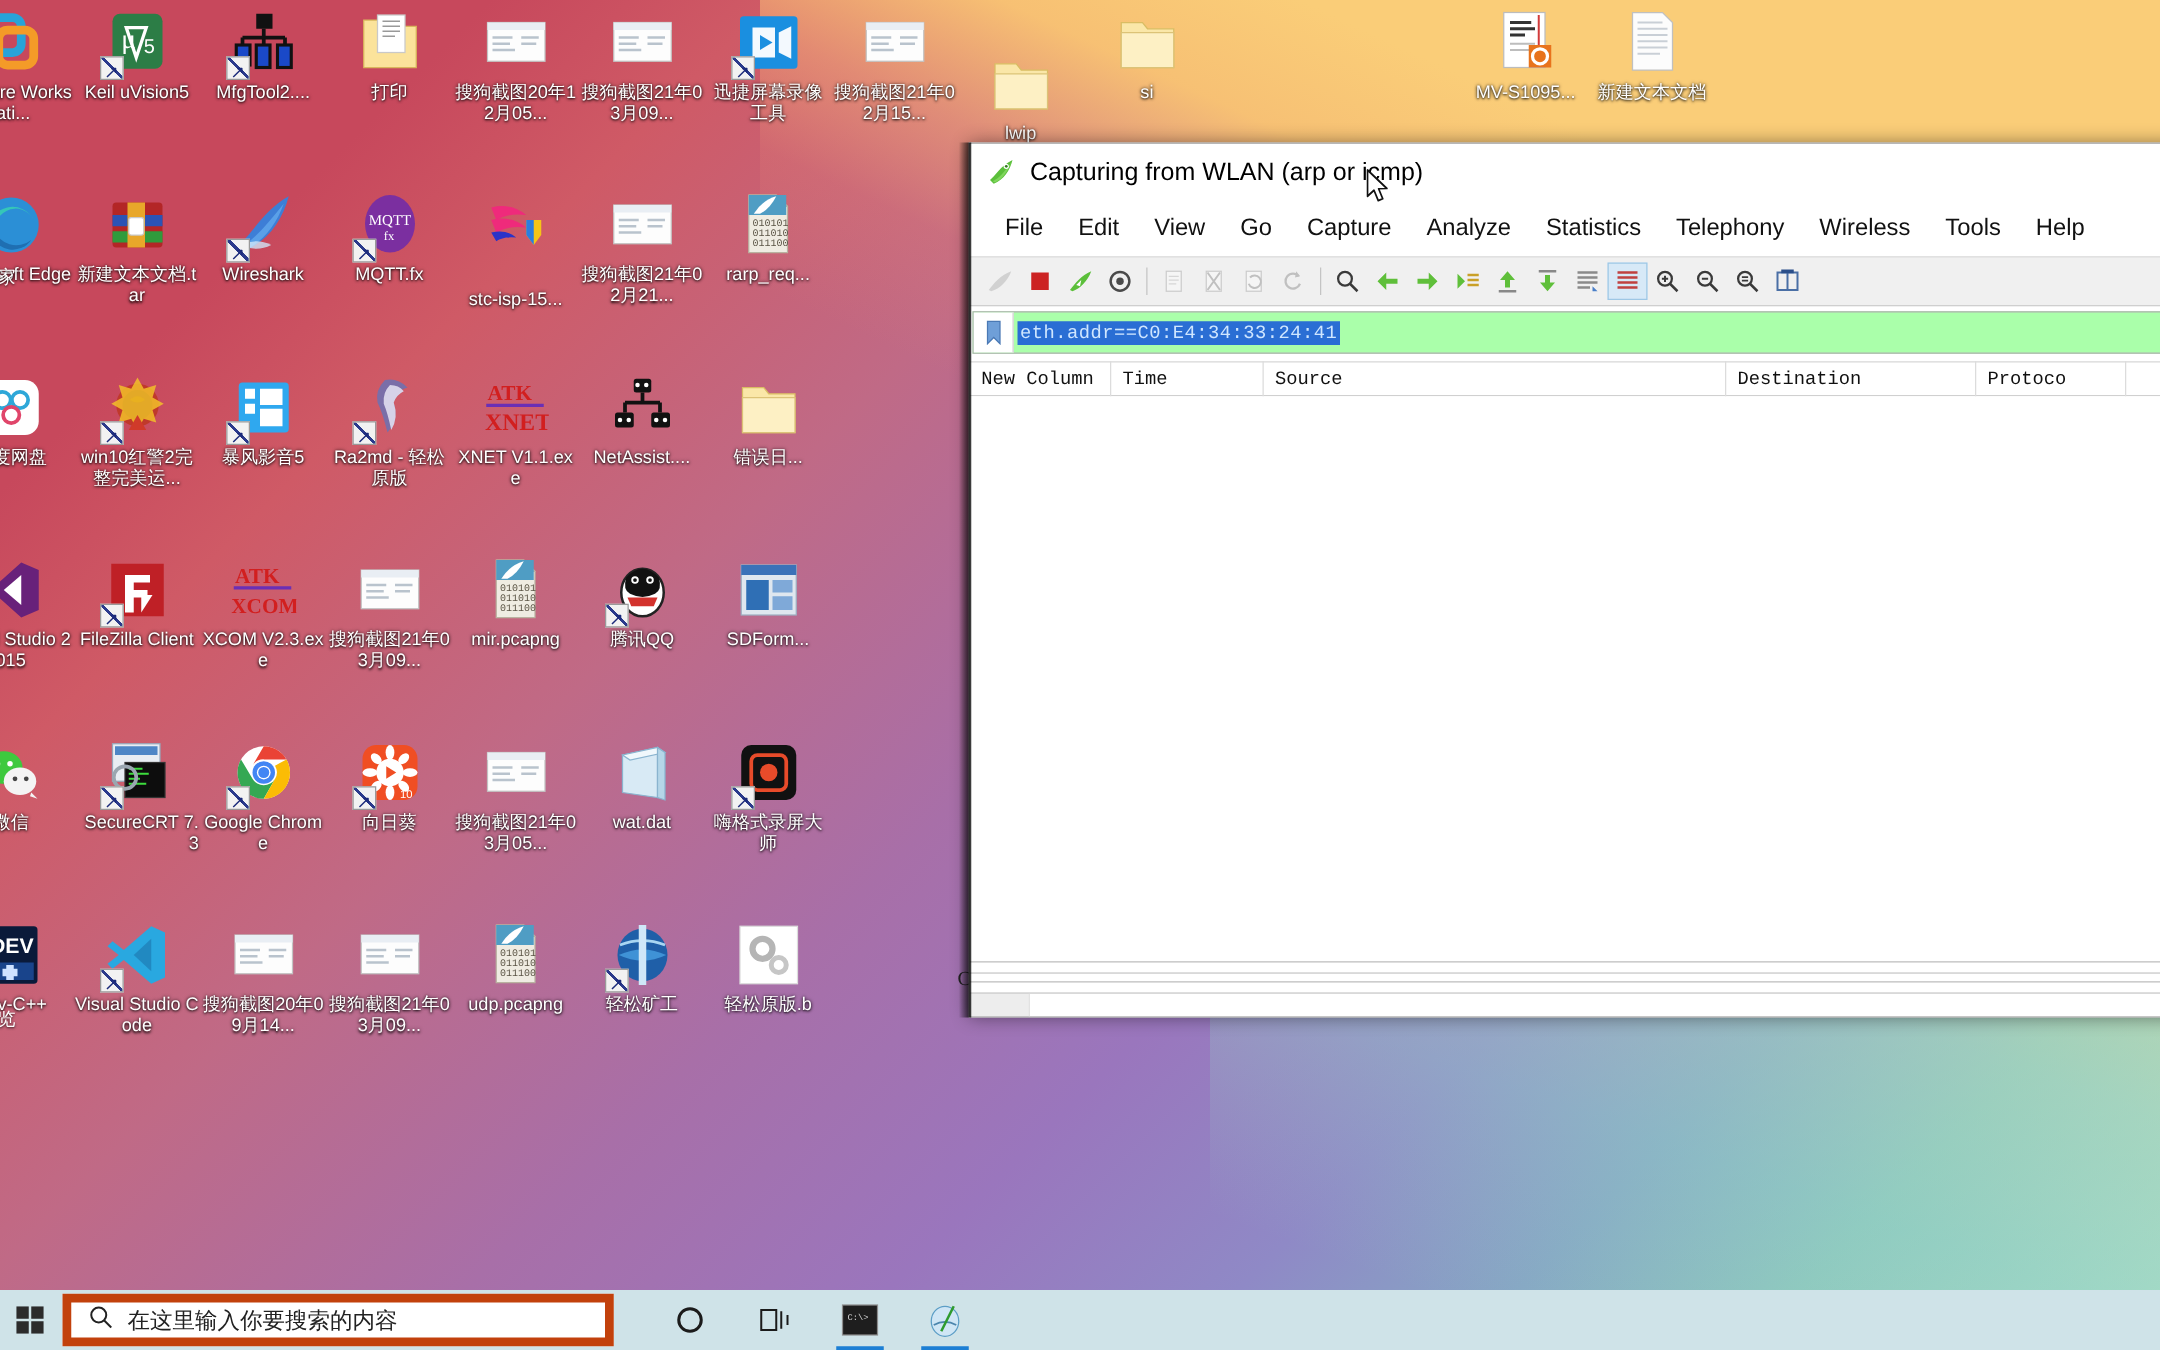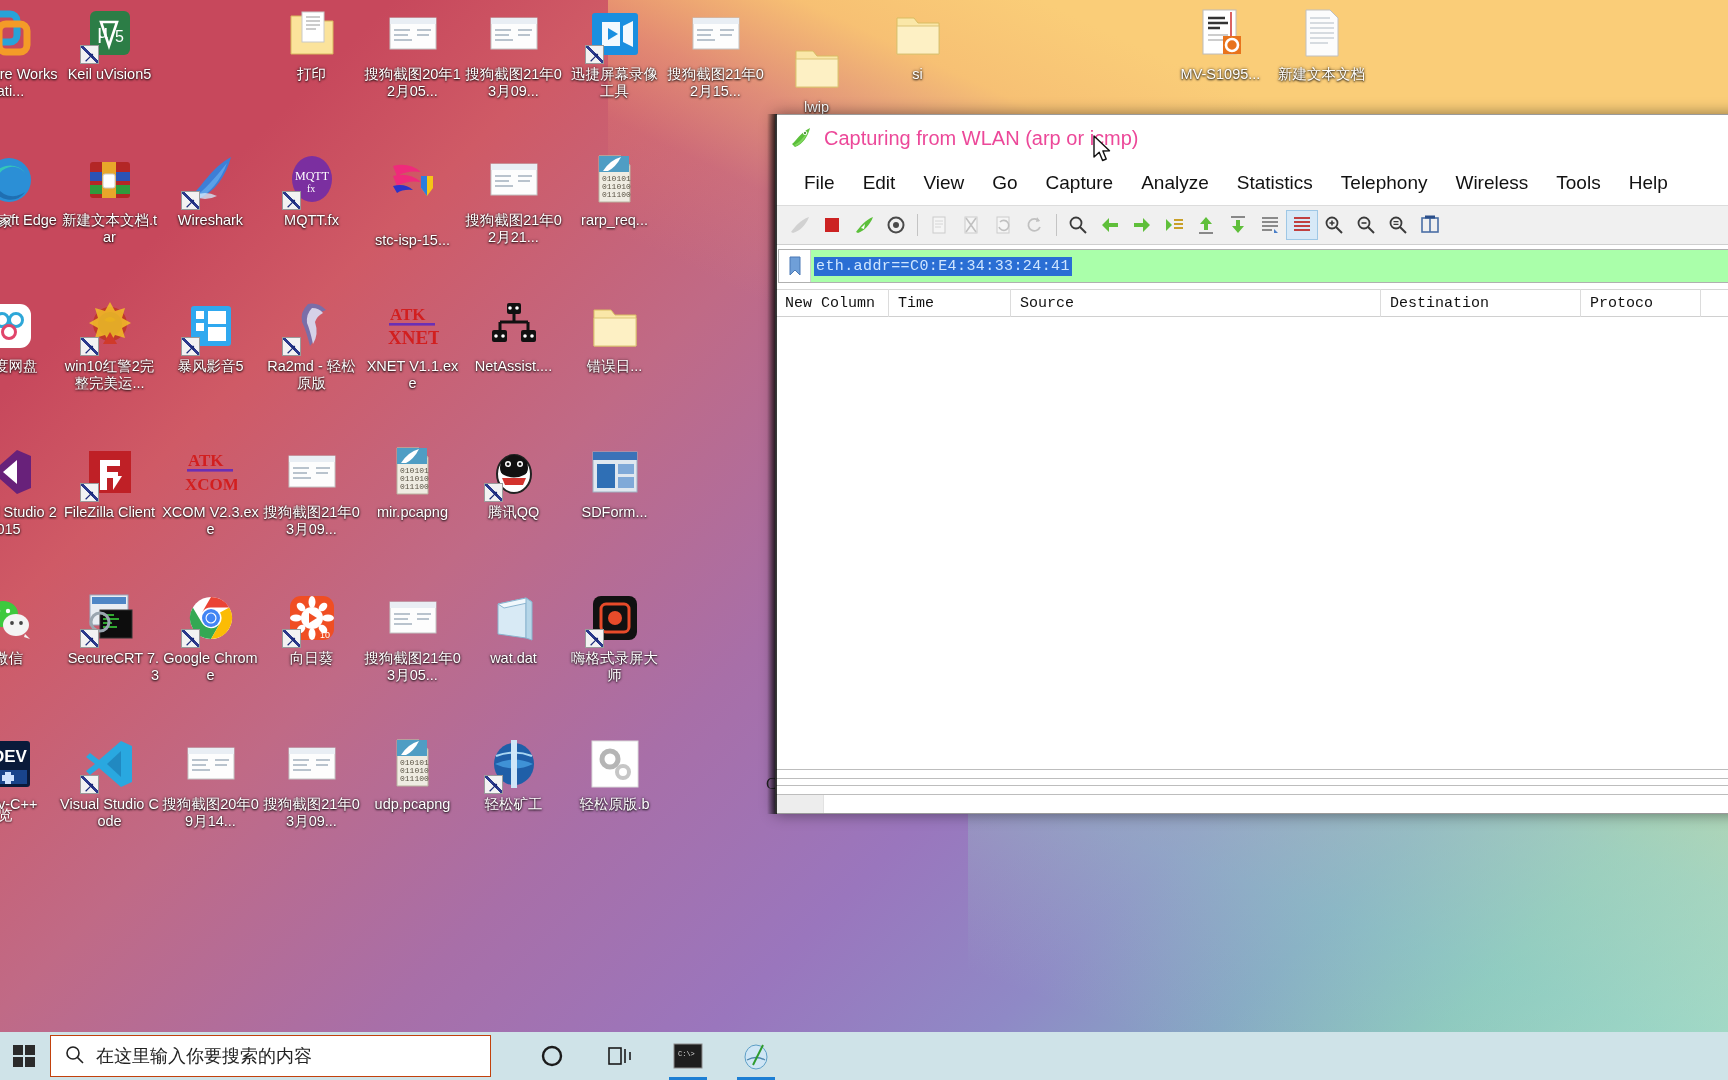--- a/index.html
+++ b/index.html
@@ -98,21 +98,21 @@
     border:1px solid #9a9a9a;
     box-shadow: 0 0 14px rgba(0,0,0,.45);
     z-index:10;
     overflow:hidden;
     font-family:"Liberation Sans", sans-serif;
   }
   #ws-title{
     height:46px; display:flex; align-items:center; gap:10px;
     padding:0 14px; background:#fff;
   }
-  #ws-title .tt{ font-size:20px; color:#ec4899; }
+  #ws-title .tt{ font-size:20px; color:#000000; }
   .ws-logo{
     width:24px;height:22px;position:relative;display:inline-block;
   }
   #ws-menu{
     height:44px; display:flex; align-items:center; gap:0;
     padding-left:14px; background:#fff; border-bottom:0;
   }
   #ws-menu .mi{
     font-size:19px; color:#111; padding:4px 14px; cursor:default;
   }
@@ -181,21 +181,21 @@
   #taskbar{
     position:absolute; left:0; bottom:0; width:1728px; height:48px;
     background:#cfe3e8; display:flex; align-items:center; z-index:30;
   }
   #tb-start{
     width:48px;height:48px;display:flex;align-items:center;justify-content:center;
   }
   #tb-search{
     width:441px; height:42px; margin-left:2px; background:#fff;
     display:flex;align-items:center; gap:12px; padding-left:14px;
-    border:1px solid #c2410c;
+    border:7px solid #c2410c;
   }
   #tb-search .ph{ font-size:18px; color:#222; }
   #tb-items{ display:flex; align-items:center; gap:14px; margin-left:34px; height:48px;}
   .tbi{ width:54px;height:48px; display:flex;align-items:center;justify-content:center;
         position:relative;}
   .tbi.active:after{
     content:""; position:absolute; left:8px; right:8px; bottom:0; height:3px; background:#1d7fd4;
   }
 </style>
 </head>
@@ -216,20 +216,32 @@
     <div class="dicon" style="grid-area: 1 / 2;">
       <div class="glyph sc">
         <svg width="52" height="52" viewBox="0 0 52 52">
           <rect x="6" y="3" width="40" height="44" rx="6" fill="#2c7d46"></rect>
           <text x="13" y="30" font-size="22" fill="#fff" font-family="Liberation Serif, serif">μ</text>
           <path d="M17 14 L33 14 L25 38 Z" fill="none" stroke="#fff" stroke-width="2.6"></path>
           <text x="31" y="34" font-size="16" fill="#fff" font-family="Liberation Sans, sans-serif">5</text>
         </svg>
       </div>
       <div class="lbl">Keil uVision5</div>
+    </div>
+    <div class="dicon" style="grid-area: 1 / 3;">
+      <div class="glyph sc">
+        <svg width="52" height="52" viewBox="0 0 52 52">
+          <rect x="20" y="3" width="13" height="12" fill="#111"></rect>
+          <path d="M26 15 v7 M9 22 h34 M9 22 v8 M26 22 v8 M43 22 v8" stroke="#111" stroke-width="3" fill="none"></path>
+          <rect x="4" y="28" width="11" height="16" fill="#1a49c8" stroke="#111" stroke-width="2.5"></rect>
+          <rect x="20" y="28" width="11" height="18" fill="#1a49c8" stroke="#111" stroke-width="2.5"></rect>
+          <rect x="37" y="28" width="11" height="18" fill="#1a49c8" stroke="#111" stroke-width="2.5"></rect>
+        </svg>
+      </div>
+      <div class="lbl">MfgTool2....</div>
     </div>
     <div class="dicon" style="grid-area: 1 / 4;">
       <div class="glyph">
         <svg width="52" height="52" viewBox="0 0 52 52">
           <path d="M5 8 h18 l4 5 h20 v33 H5 Z" fill="#fbe39b" stroke="#d8b65c"></path>
           <rect x="16" y="4" width="22" height="30" fill="#fff" stroke="#c9c9c9"></rect>
           <path d="M20 9 h14 M20 13 h14 M20 17 h14 M20 21 h10" stroke="#999" stroke-width="1.2"></path>
         </svg>
       </div>
       <div class="lbl">打印</div>

